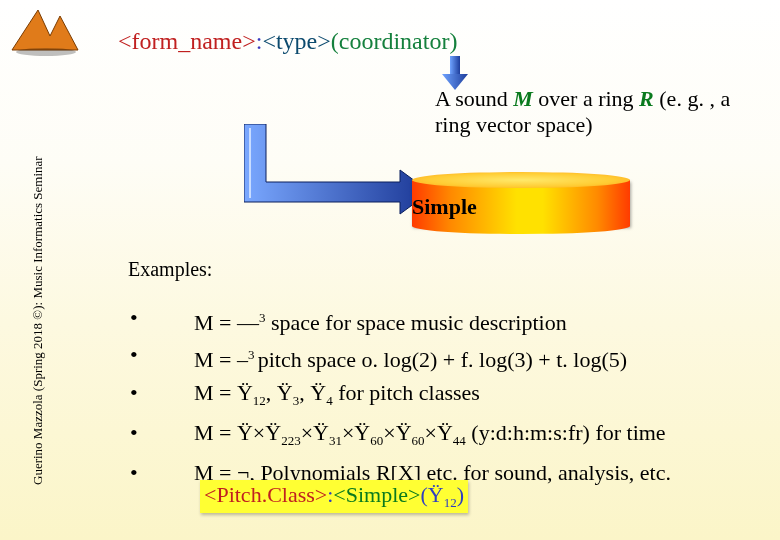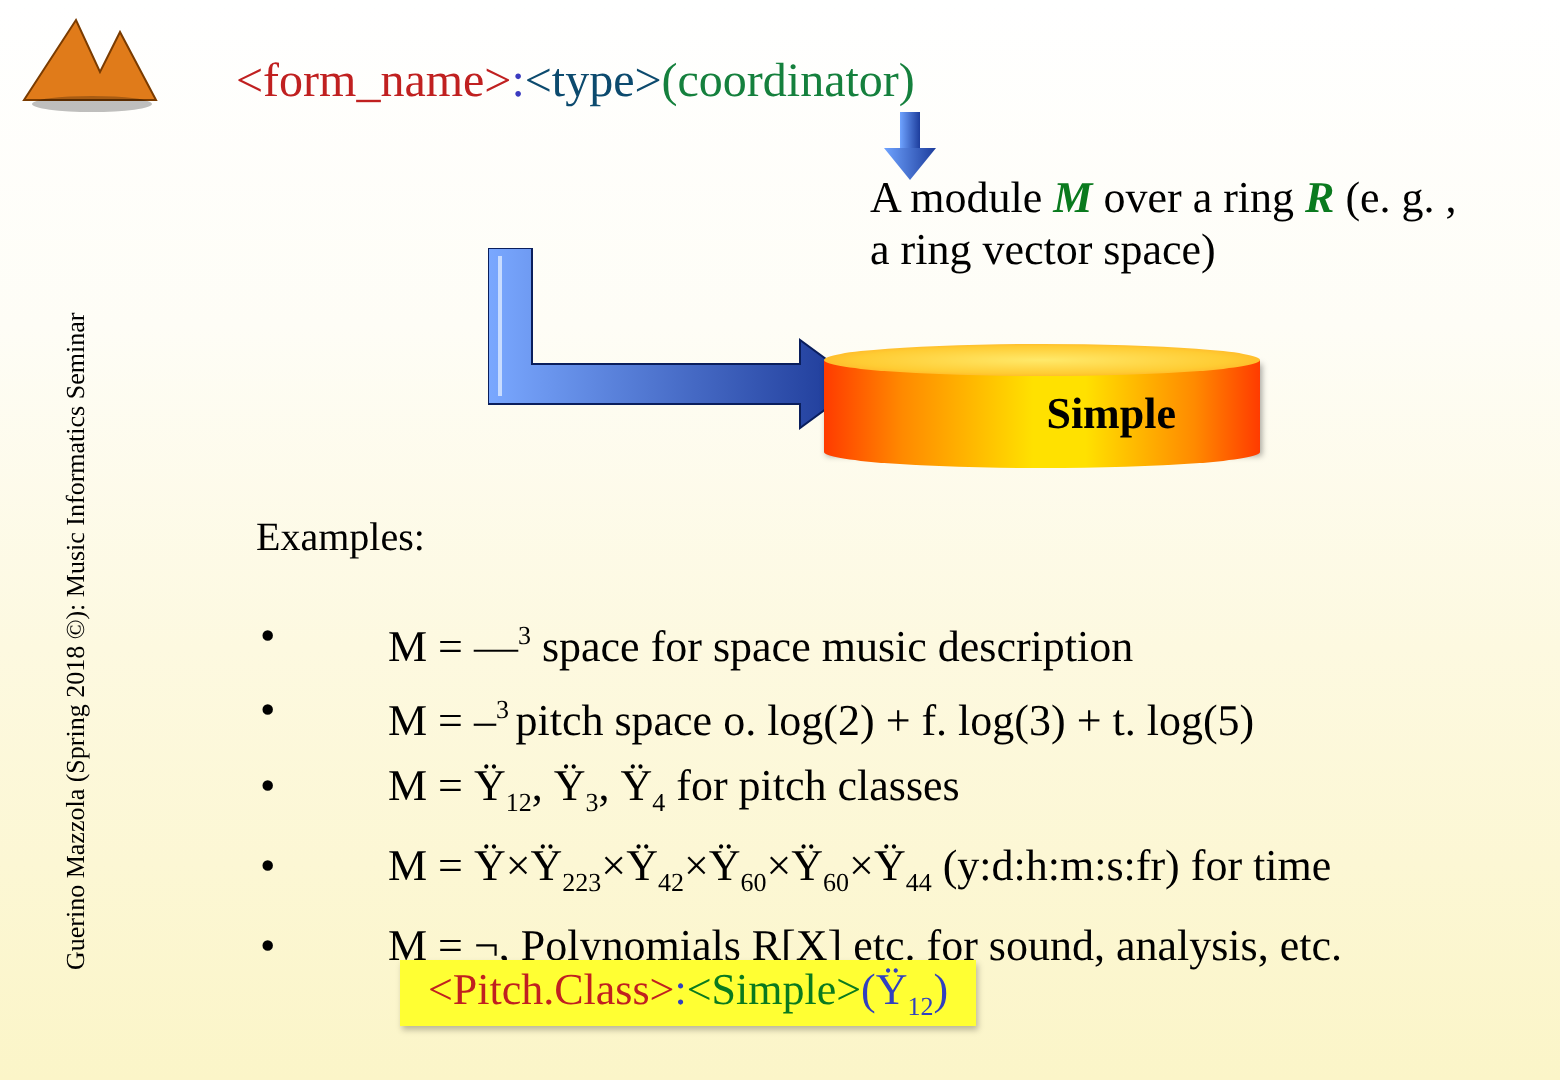--- a/index.html
+++ b/index.html
@@ -38,37 +38,37 @@
   }
   .cyl-top{
     position:absolute;top:0;left:0;width:218px;height:16px;border-radius:50%;
     background:radial-gradient(ellipse at 50% 50%,#ffe96a 0%,#ffcc33 60%,#ff9a1a 100%);
   }
   .cyl-bot{
     position:absolute;bottom:0;left:0;width:218px;height:16px;border-radius:50%;
     background:linear-gradient(90deg,#ff3b00 0%,#ff8a00 18%,#ffe100 48%,#ffe100 60%,#ff8a00 85%,#ff3b00 100%);
   }
   .cyl-label{
-    position:absolute;top:22px;left:0;width:176px;text-align:right;
+    position:absolute;top:22px;left:0;width:176px;text-align:left;
     font-size:22px;font-weight:bold;
   }
   .examples{
     position:absolute;top:258px;left:128px;font-size:20px;
   }
   .list{
     position:absolute;top:302px;left:130px;right:30px;
     font-size:22px;line-height:32px;
   }
   .row{display:flex}
   .bul{width:64px}
   sub{font-size:13px}
   sup{font-size:13px}
   .pitchclass{
     position:absolute;top:480px;left:200px;
-    background:#ffff33;padding:2px 14px;
+    background:#ffff33;padding:2px 4px;
     font-size:22px;color:#3040c0;
     box-shadow:1px 2px 3px rgba(0,0,0,.25);
   }
 </style>
 </head>
 <body>
 
 <div class="logo">
 <svg viewBox="0 0 72 52">
   <path d="M2 44 L28 4 L40 30 L50 10 L68 44 Z" fill="#e07b1a" stroke="#7a3b00" stroke-width="1"></path>
@@ -87,21 +87,21 @@
           <stop offset="0" stop-color="#6fa3ff"></stop>
           <stop offset="1" stop-color="#1d3d9c"></stop>
         </linearGradient>
       </defs>
   <rect x="10" y="0" width="10" height="18" fill="url(#gA)"></rect>
   <polygon points="2,18 28,18 15,34" fill="url(#gA)"></polygon>
 </svg>
 </div>
 
 <div class="body-text">
-  <span>A module </span><span class="ital green">M</span><span> over a ring </span><span class="ital green">R</span><span> (e. g. , a ring vector space)</span>
+  <span>A sound </span><span class="ital green">M</span><span> over a ring </span><span class="ital green">R</span><span> (e. g. , a ring vector space)</span>
 </div>
 
 <div class="l-arrow">
 <svg viewBox="0 0 190 100">
   <defs>
         <linearGradient id="gB" x1="0" x2="1">
           <stop offset="0" stop-color="#7aa8ff"></stop>
           <stop offset="1" stop-color="#1a3694"></stop>
         </linearGradient>
       </defs>
@@ -129,21 +129,21 @@
     <div class="row">
       <div class="bul">•</div>
       <div>M = –<sup>3 </sup>pitch space o. log(2) + f. log(3) + t. log(5)</div>
     </div>
     <div class="row">
       <div class="bul">•</div>
       <div>M = Ÿ<sub>12</sub>, Ÿ<sub>3</sub>, Ÿ<sub>4</sub> for pitch classes</div>
     </div>
     <div class="row">
       <div class="bul">•</div>
-      <div>M = Ÿ×Ÿ<sub>223</sub>×Ÿ<sub>42</sub>×Ÿ<sub>60</sub>×Ÿ<sub>60</sub>×Ÿ<sub>44</sub> (y:d:h:m:s:fr) for time</div>
+      <div>M = Ÿ×Ÿ<sub>223</sub>×Ÿ<sub>31</sub>×Ÿ<sub>60</sub>×Ÿ<sub>60</sub>×Ÿ<sub>44</sub> (y:d:h:m:s:fr) for time</div>
     </div>
     <div class="row">
       <div class="bul">•</div>
       <div>M = ¬,  Polynomials R[X] etc. for sound, analysis, etc.</div>
     </div>
   </div>
 
 <div class="pitchclass" id="pcbox"><span style="color: rgb(192, 32, 32);">&lt;Pitch.Class&gt;</span><span style="color: rgb(48, 64, 192);">:</span><span style="color: rgb(10, 122, 30);">&lt;Simple&gt;</span><span style="color: rgb(48, 64, 192);">(Ÿ</span><sub style="color: rgb(48, 64, 192);">12</sub><span style="color: rgb(48, 64, 192);">)</span></div>
 
 </body></html>

